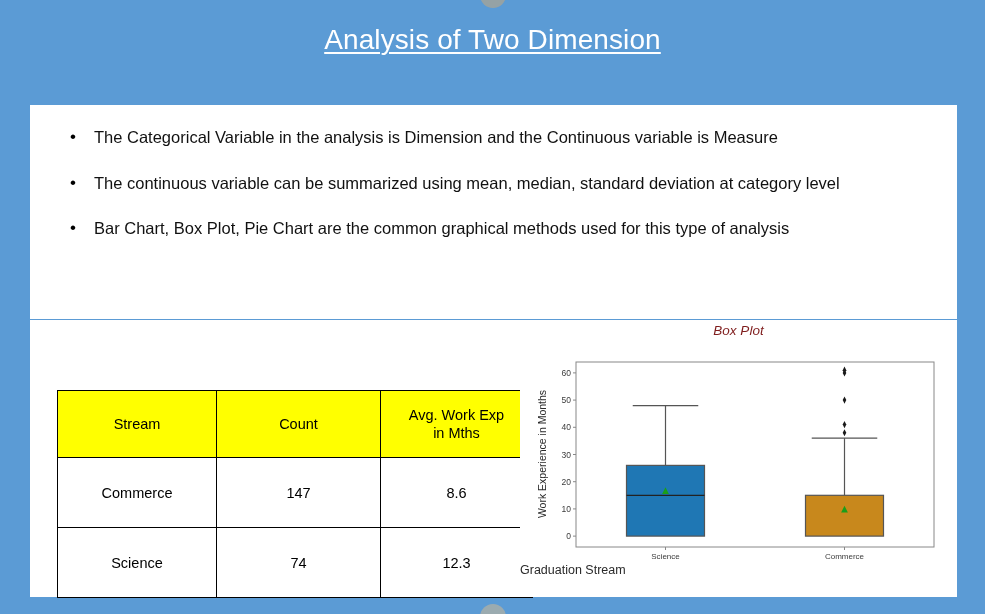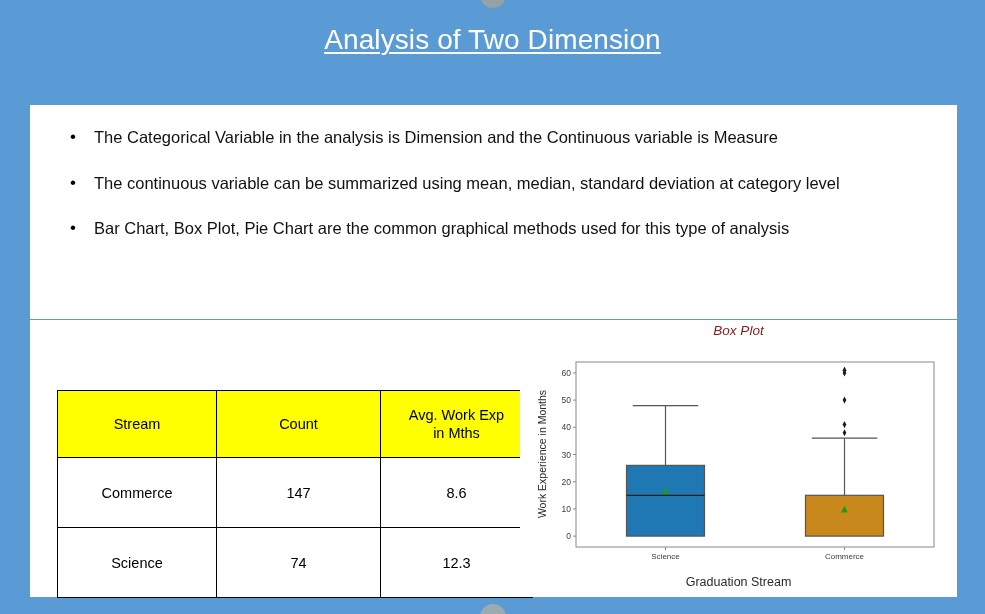--- a/index.html
+++ b/index.html
@@ -168,23 +168,22 @@
     text-align: center;
     font-size: 10.5px;
     color: #2A2A2A;
     transform: rotate(-90deg);
     transform-origin: center center;
     white-space: nowrap;
   }
   .xlabel {
     position: absolute;
     left: 0;
-    bottom: 8px;
+    bottom: 20px;
     width: 437px;
-    text-align: center;
     font-size: 12.5px;
     color: #2A2A2A;
   }
   .plot-svg {
     position: absolute;
     left: 38px;
     top: 40px;
   }
   .tick-text {
     font-family: "Liberation Sans", sans-serif;

